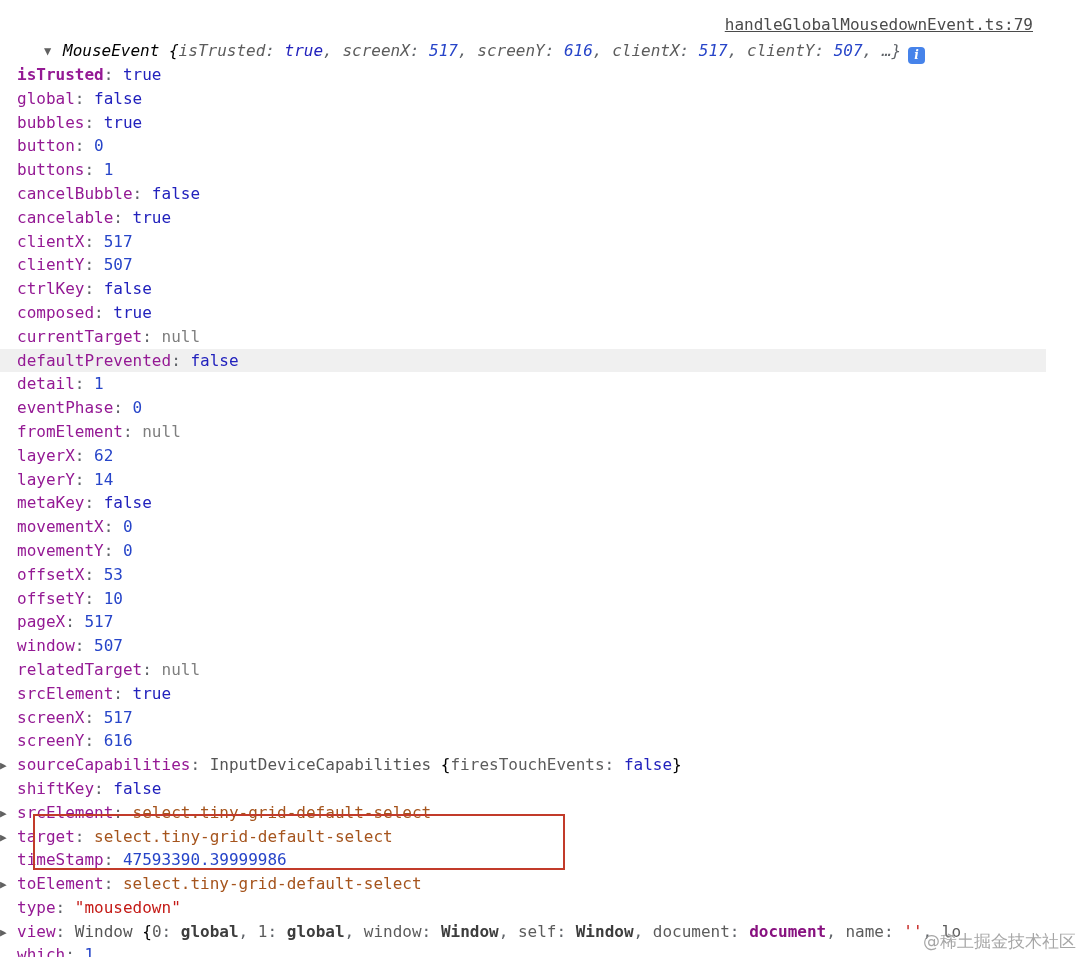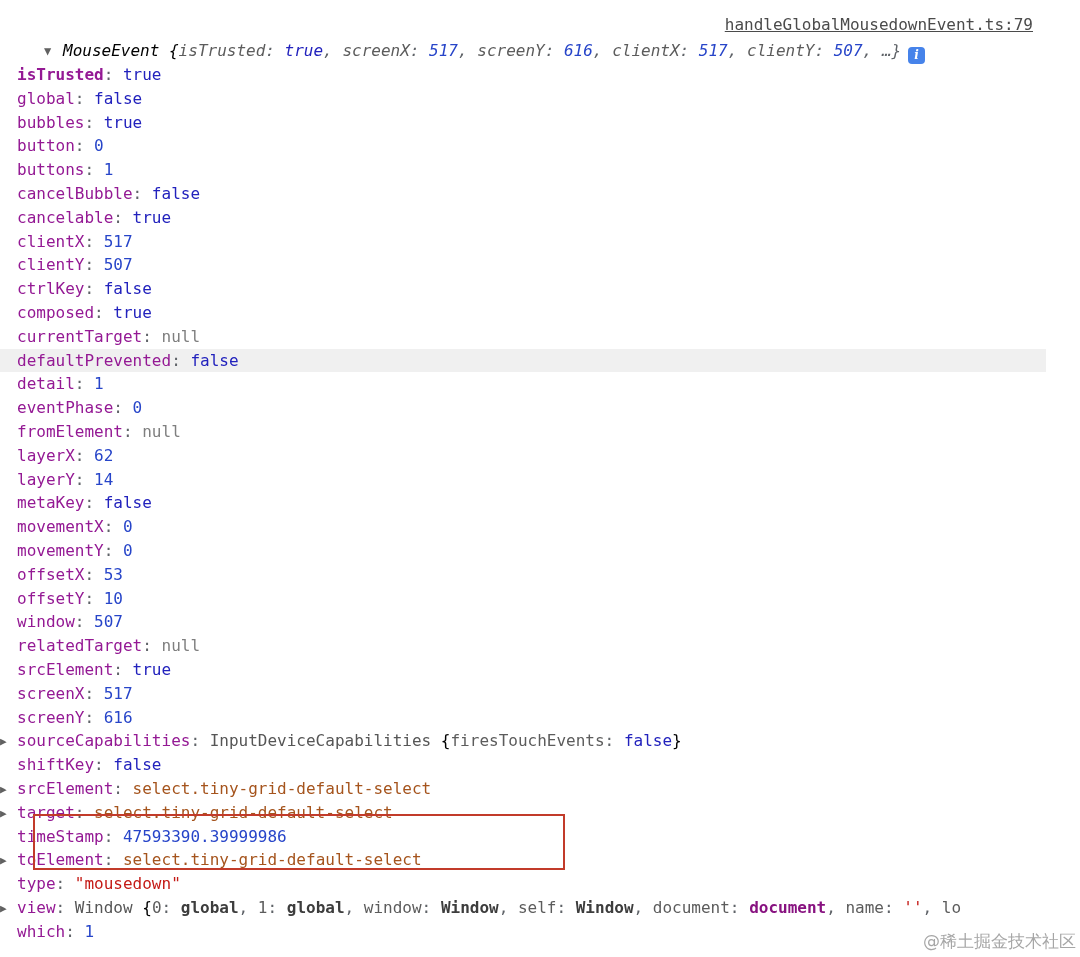--- a/index.html
+++ b/index.html
@@ -91,20 +91,21 @@
       <div class="row"><span class="tri"></span><span class="seg-name">detail</span><span class="seg-punct">: </span><span class="seg-num">1</span></div>
       <div class="row"><span class="tri"></span><span class="seg-name">eventPhase</span><span class="seg-punct">: </span><span class="seg-num">0</span></div>
       <div class="row"><span class="tri"></span><span class="seg-name">fromElement</span><span class="seg-punct">: </span><span class="seg-null">null</span></div>
       <div class="row"><span class="tri"></span><span class="seg-name">layerX</span><span class="seg-punct">: </span><span class="seg-num">62</span></div>
       <div class="row"><span class="tri"></span><span class="seg-name">layerY</span><span class="seg-punct">: </span><span class="seg-num">14</span></div>
       <div class="row"><span class="tri"></span><span class="seg-name">metaKey</span><span class="seg-punct">: </span><span class="seg-bool">false</span></div>
       <div class="row"><span class="tri"></span><span class="seg-name">movementX</span><span class="seg-punct">: </span><span class="seg-num">0</span></div>
       <div class="row"><span class="tri"></span><span class="seg-name">movementY</span><span class="seg-punct">: </span><span class="seg-num">0</span></div>
       <div class="row"><span class="tri"></span><span class="seg-name">offsetX</span><span class="seg-punct">: </span><span class="seg-num">53</span></div>
       <div class="row"><span class="tri"></span><span class="seg-name">offsetY</span><span class="seg-punct">: </span><span class="seg-num">10</span></div>
+      <div class="row"><span class="tri"></span><span class="seg-name">pageX</span><span class="seg-punct">: </span><span class="seg-num">517</span></div>
       <div class="row"><span class="tri"></span><span class="seg-name">window</span><span class="seg-punct">: </span><span class="seg-num">507</span></div>
       <div class="row"><span class="tri"></span><span class="seg-name">relatedTarget</span><span class="seg-punct">: </span><span class="seg-null">null</span></div>
       <div class="row"><span class="tri"></span><span class="seg-name">srcElement</span><span class="seg-punct">: </span><span class="seg-bool">true</span></div>
       <div class="row"><span class="tri"></span><span class="seg-name">screenX</span><span class="seg-punct">: </span><span class="seg-num">517</span></div>
       <div class="row"><span class="tri"></span><span class="seg-name">screenY</span><span class="seg-punct">: </span><span class="seg-num">616</span></div>
       <div class="row"><span class="tri">▶</span><span class="seg-name">sourceCapabilities</span><span class="seg-punct">: </span><span class="seg-obj">InputDeviceCapabilities </span><span class="seg-plain">{</span><span class="seg-key">firesTouchEvents</span><span class="seg-punct">: </span><span class="seg-bool">false</span><span class="seg-plain">}</span></div>
       <div class="row"><span class="tri"></span><span class="seg-name">shiftKey</span><span class="seg-punct">: </span><span class="seg-bool">false</span></div>
       <div class="row"><span class="tri">▶</span><span class="seg-name">srcElement</span><span class="seg-punct">: </span><span class="seg-node">select.tiny-grid-default-select</span></div>
       <div class="row"><span class="tri">▶</span><span class="seg-name">target</span><span class="seg-punct">: </span><span class="seg-node">select.tiny-grid-default-select</span></div>
       <div class="row"><span class="tri"></span><span class="seg-name">timeStamp</span><span class="seg-punct">: </span><span class="seg-num">47593390.39999986</span></div>

